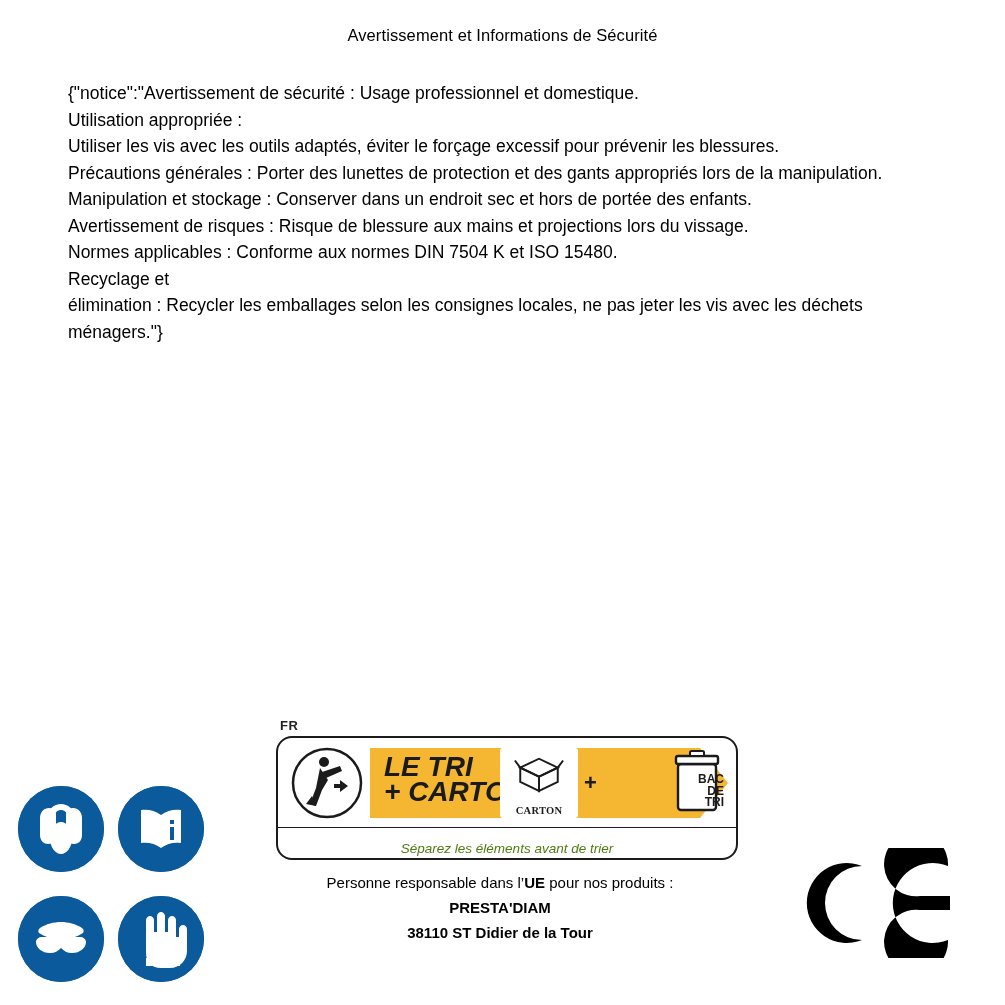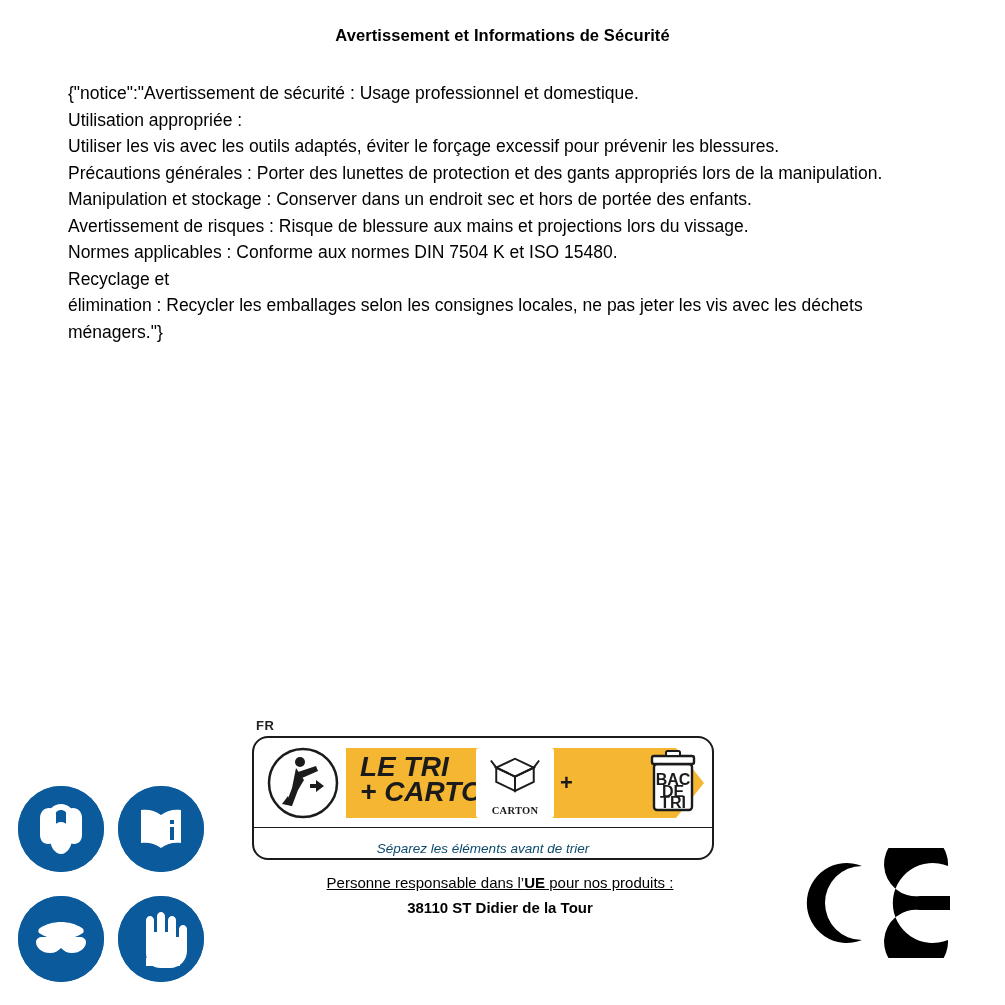--- a/index.html
+++ b/index.html
@@ -20,21 +20,21 @@
     width: 1005px;
     height: 1005px;
   }
   .doc-title {
     position: absolute;
     top: 26px;
     left: 0;
     width: 1005px;
     text-align: center;
     font-size: 16.5px;
-    font-weight: bold;
+    font-weight: normal;
     letter-spacing: 0.1px;
   }
   .notice-body {
     position: absolute;
     top: 80px;
     left: 68px;
     width: 845px;
     font-size: 17.5px;
     line-height: 26.5px;
     white-space: pre-wrap;
@@ -51,21 +51,21 @@
   }
   #picto-ear  { left: 18px;  top: 786px; }
   #picto-manual { left: 118px; top: 786px; }
   #picto-goggles { left: 18px;  top: 896px; }
   #picto-gloves  { left: 118px; top: 896px; }
   .picto svg { display: block; width: 86px; height: 86px; }
 
   
   .recycle-label {
     position: absolute;
-    left: 252px;
+    left: 276px;
     top: 718px;
     width: 458px;
     height: 140px;
   }
   .recycle-fr {
     position: absolute;
     left: 4px;
     top: 0px;
     font-size: 13px;
     font-weight: bold;
@@ -90,21 +90,21 @@
     height: 1.5px;
     background: #1b1b1b;
   }
   .recycle-tagline {
     position: absolute;
     left: 0; right: 0;
     bottom: 2px;
     text-align: center;
     font-size: 13.5px;
     font-style: italic;
-    color: #0c4a6e;
+    color: #4d7c0f;
   }
   .triman {
     position: absolute;
     left: 10px;
     top: 6px;
     width: 78px;
     height: 78px;
   }
   .yellow-banner {
     position: absolute;
@@ -142,40 +142,40 @@
     font-family: Liberation Serif, serif;
   }
   .plus-sign {
     position: absolute;
     font-size: 22px;
     font-weight: bold;
     color: #1b1b1b;
   }
   .bin-text {
     position: absolute;
-    font-size: 16px;
+    font-size: 12px;
     font-weight: bold;
     line-height: 11.5px;
-    text-align: center;
+    text-align: right;
     color: #1b1b1b;
   }
 
   
   .resp-block {
     position: absolute;
     left: 180px;
     top: 870px;
     width: 640px;
     text-align: center;
     font-size: 15px;
     font-weight: bold;
     line-height: 25px;
   }
   .resp-block .line { display: block; }
-  .resp-line1 { font-weight: normal; text-decoration: underline; }
+  .resp-line1 { font-weight: normal; }
   .resp-line1 b { font-weight: bold; }
 
   
   .ce-mark {
     position: absolute;
     left: 800px;
     top: 848px;
     width: 160px;
     height: 110px;
   }
@@ -285,20 +285,21 @@
         </div>
       </div>
 
       <div class="recycle-sep"></div>
       <div class="recycle-tagline">Séparez les éléments avant de trier</div>
     </div>
   </div>
 
   <div class="resp-block">
     <span class="line resp-line1"><span>Personne responsable dans l’</span><b>UE</b><span> pour nos produits :</span></span>
+    <span class="line">PRESTA'DIAM</span>
     <span class="line">38110 ST Didier de la Tour</span>
   </div>
 
   <div class="ce-mark">
     <svg viewBox="0 0 160 110" xmlns="http://www.w3.org/2000/svg" style="width:160px;height:110px;">
       <path d="M62 18 A40 40 0 1 0 62 92 A32 32 0 1 1 62 18 Z" fill="#000000"></path>
       <path d="M148 18 A40 40 0 1 0 148 92 A32 32 0 1 1 120 62 H150 V48 H120 A32 32 0 1 1 148 18 Z" fill="#000000"></path>
     </svg>
   </div>
 

